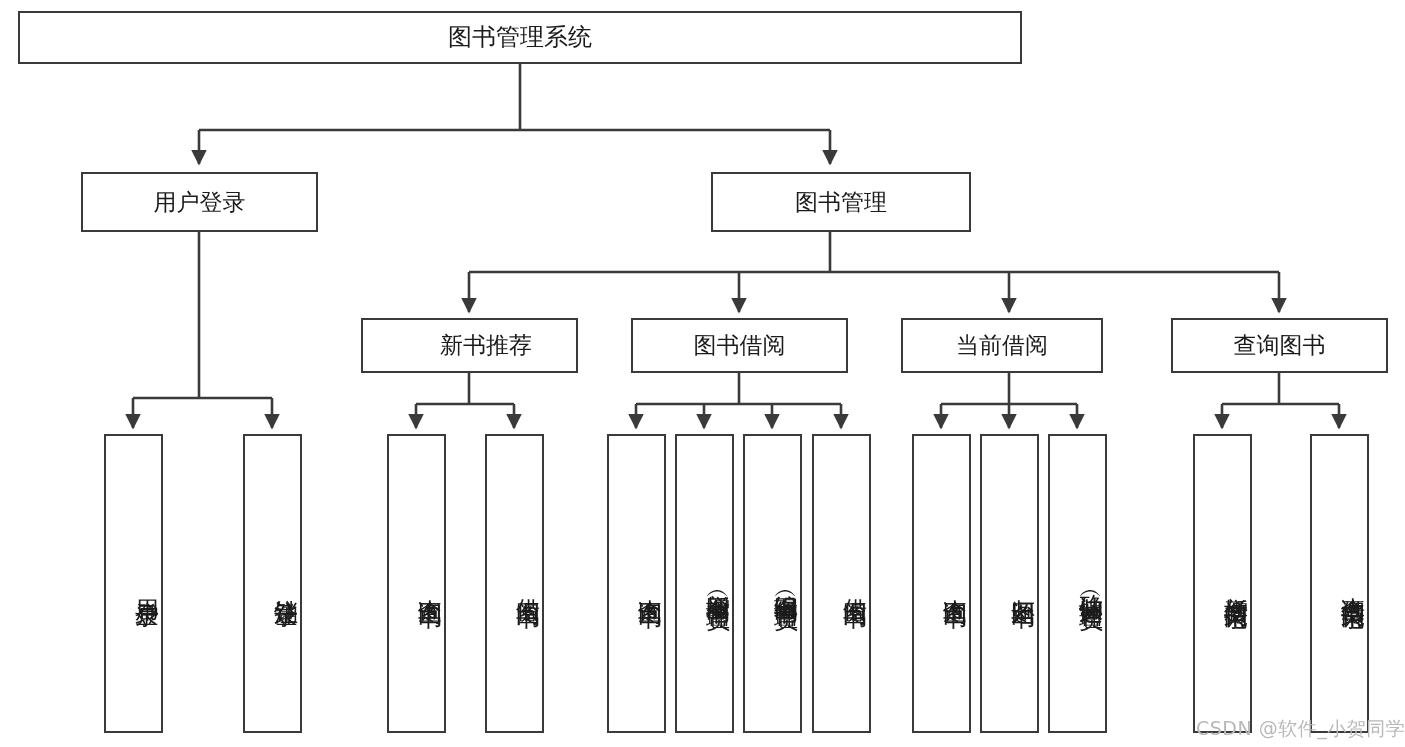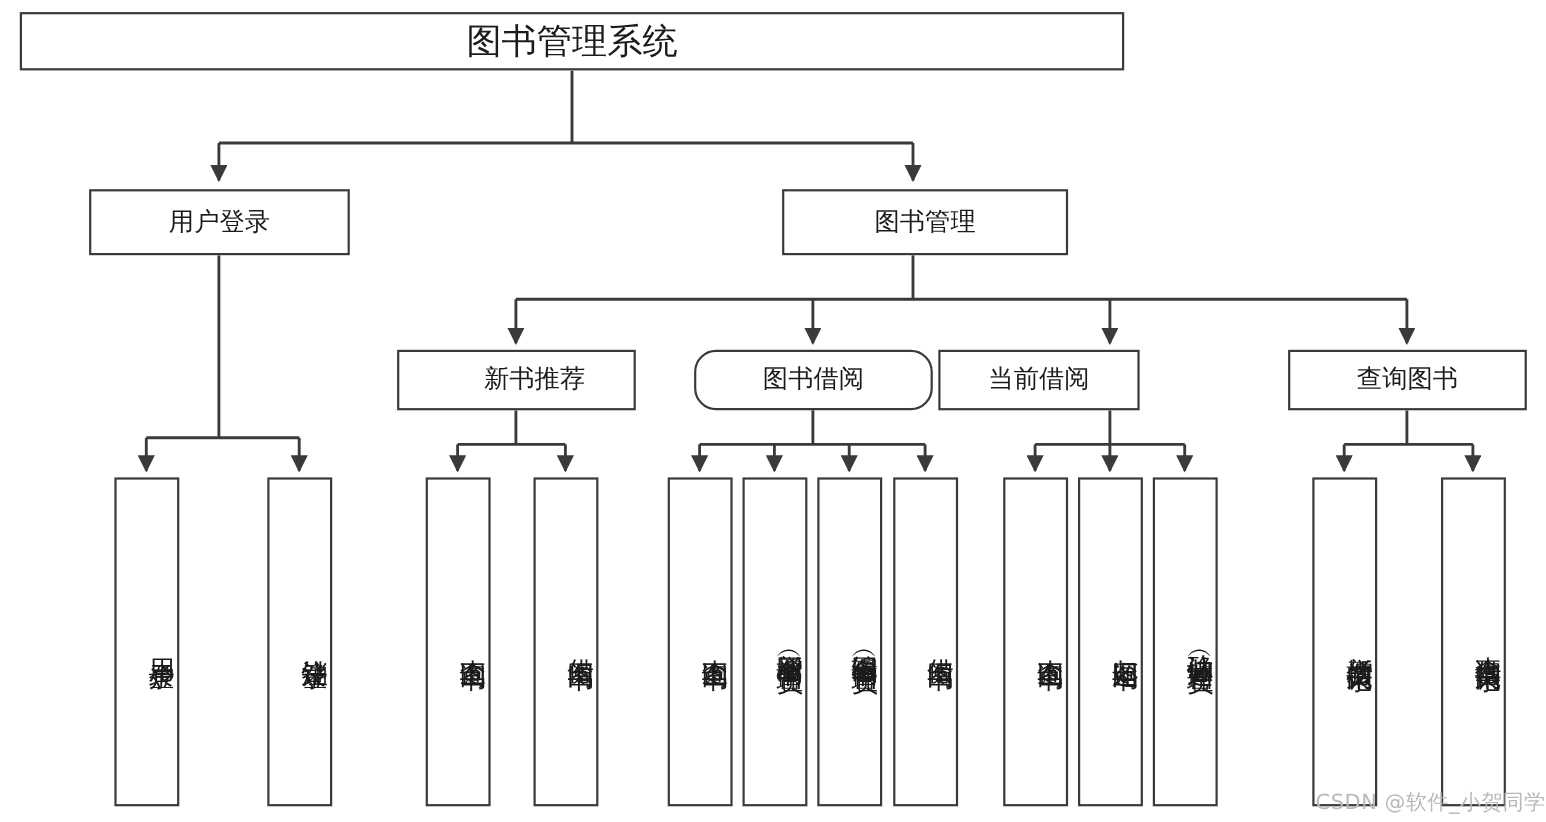--- a/index.html
+++ b/index.html
@@ -33,21 +33,21 @@
     background: #ffffff;
     border: 2.5px solid #3a3a3a;
     display: flex;
     align-items: center;
     justify-content: center;
     text-align: center;
     color: #1b1b1b;
     line-height: 1.22;
   }
   .node.root {
-    font-size: 32px;
+    font-size: 24px;
   }
   .node.lvl2 {
     font-size: 23px;
   }
   .node.lvl3 {
     font-size: 23px;
   }
   .node.leaf {
     font-size: 24px;
     writing-mode: vertical-rl;
@@ -136,23 +136,23 @@
   </svg>
 
   <div class="node root" style="left:18px; top:11px; width:1004px; height:53px;">图书管理系统</div>
 
   <div class="node lvl2" style="left:81px; top:172px; width:237px; height:60px;">用户登录</div>
 
   <div class="node lvl2" style="left:711px; top:172px; width:260px; height:60px;">图书管理</div>
 
   <div class="node lvl3" style="left:361px; top:318px; width:217px; height:55px;padding-left:33px;">新书推荐</div>
 
-  <div class="node lvl3" style="left:631px; top:318px; width:217px; height:55px;border-radius:20px;">图书借阅</div>
-
-  <div class="node lvl3" style="left:853px; top:318px; width:183px; height:55px;">当前借阅</div>
+  <div class="node lvl3" style="left:631px; top:318px; width:217px; height:55px;">图书借阅</div>
+
+  <div class="node lvl3" style="left:901px; top:318px; width:202px; height:55px;">当前借阅</div>
 
   <div class="node lvl3" style="left:1171px; top:318px; width:217px; height:55px;">查询图书</div>
 
   <div class="node leaf" style="left:104px; top:434px; width:59px; height:299px;">
     <span class="leaf-inner">用户登录</span>
   </div>
 
   <div class="node leaf" style="left:243px; top:434px; width:59px; height:299px;">
     <span class="leaf-inner">注销登录</span>
   </div>

